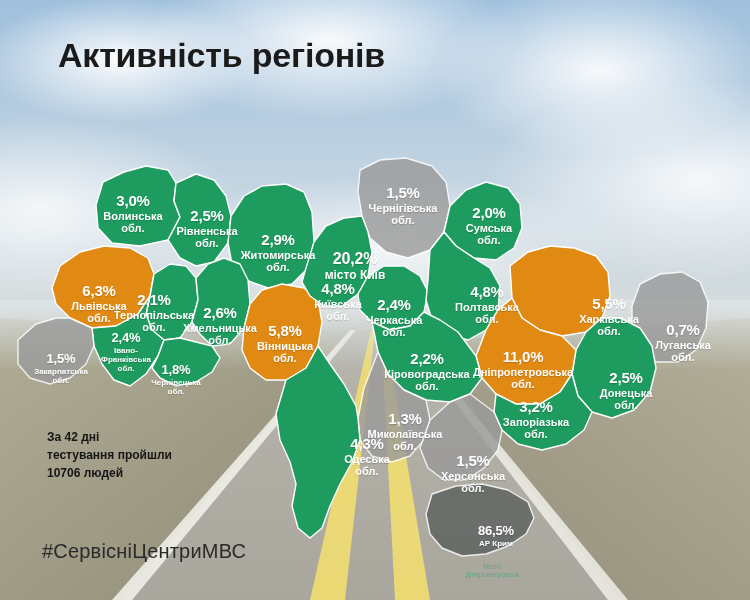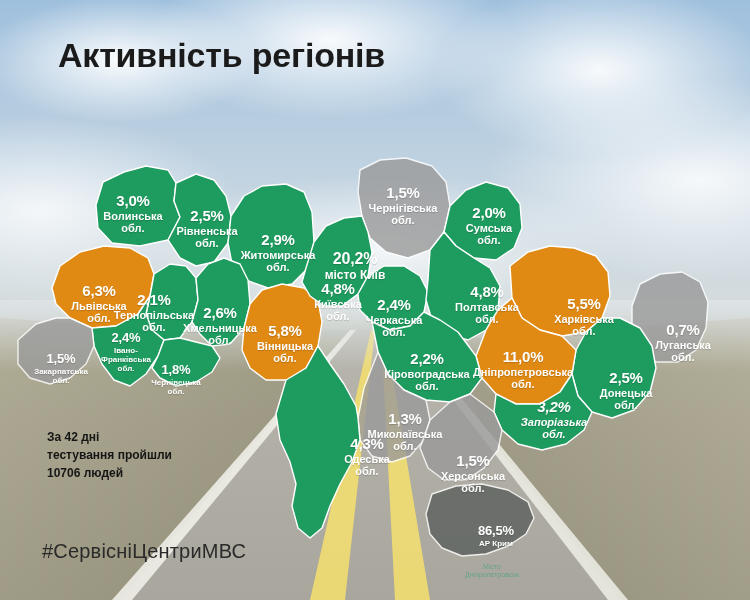--- a/index.html
+++ b/index.html
@@ -218,21 +218,21 @@
       <div class="lbl" style="left: 394px; top: 297px;">
         <span class="pct">2,4%</span>
         <span class="nm">Черкаська
 обл.</span>
       </div>
       <div class="lbl" style="left: 487px; top: 284px;">
         <span class="pct">4,8%</span>
         <span class="nm">Полтавська
 обл.</span>
       </div>
-      <div class="lbl" style="left: 584px; top: 296px;">
+      <div class="lbl" style="left: 609px; top: 296px;">
         <span class="pct">5,5%</span>
         <span class="nm">Харківська
 обл.</span>
       </div>
       <div class="lbl" style="left: 683px; top: 322px;">
         <span class="pct">0,7%</span>
         <span class="nm">Луганська
 обл.</span>
       </div>
       <div class="lbl sm" style="left: 61px; top: 352px;">
@@ -264,21 +264,21 @@
       <div class="lbl" style="left: 523px; top: 349px;">
         <span class="pct">11,0%</span>
         <span class="nm">Дніпропетровська
 обл.</span>
       </div>
       <div class="lbl" style="left: 626px; top: 370px;">
         <span class="pct">2,5%</span>
         <span class="nm">Донецька
 обл.</span>
       </div>
-      <div class="lbl" style="left: 554px; top: 399px; font-style: italic;">
+      <div class="lbl" style="left: 536px; top: 399px;">
         <span class="pct">3,2%</span>
         <span class="nm">Запоріазька
 обл.</span>
       </div>
       <div class="lbl" style="left: 339px; top: 436px; margin-left: 28px;">
         <span class="pct">4,3%</span>
         <span class="nm">Одеська
 обл.</span>
       </div>
       <div class="lbl" style="left: 405px; top: 411px;">

